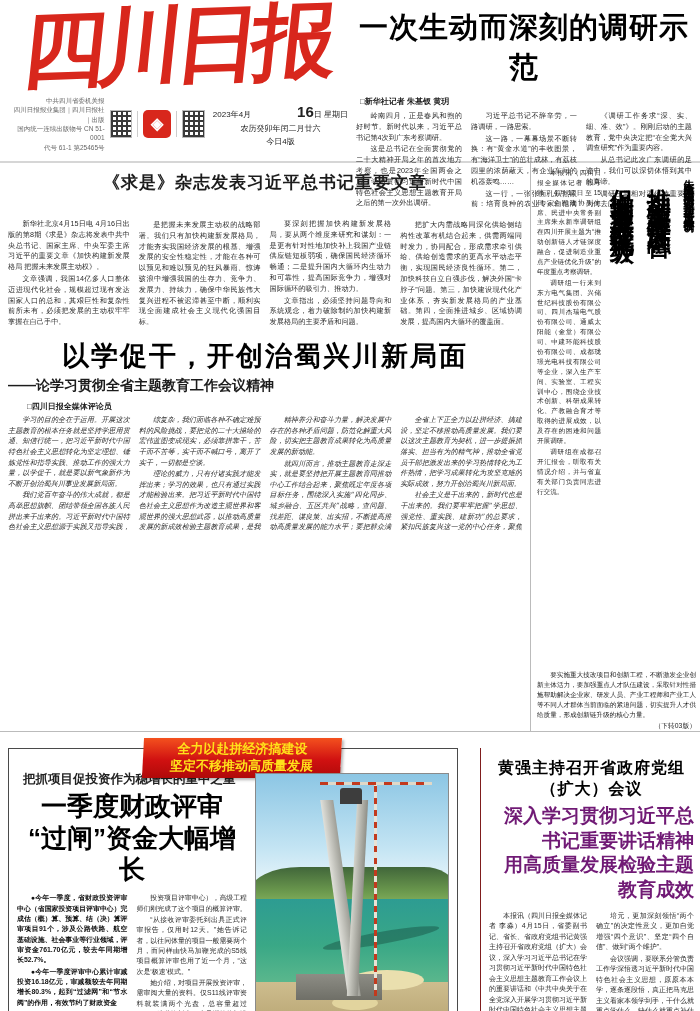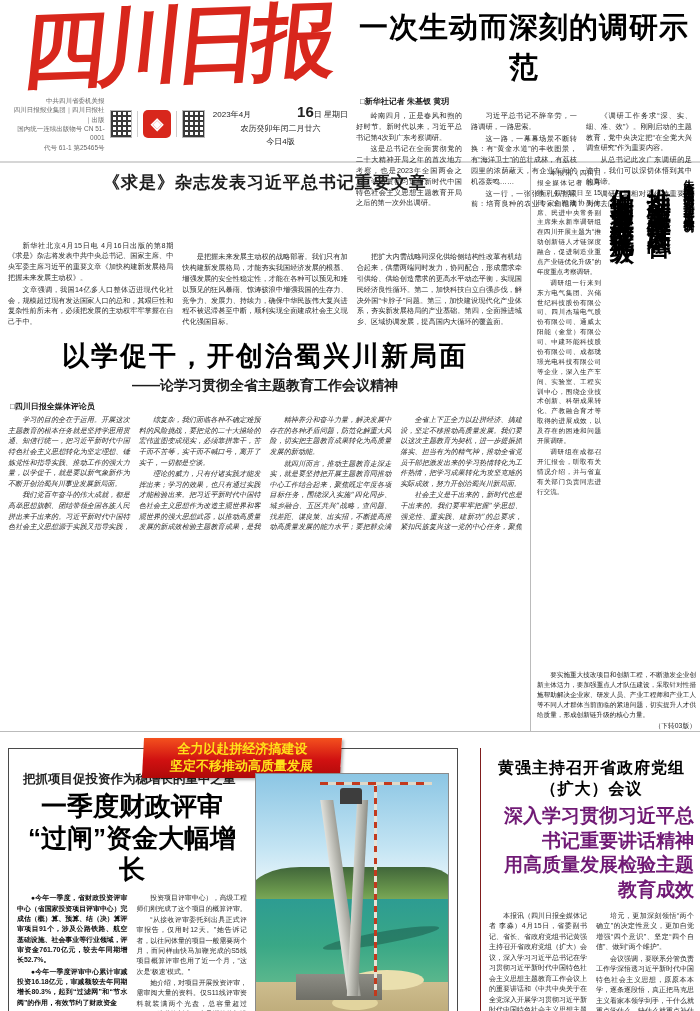--- a/index.html
+++ b/index.html
@@ -46,22 +46,22 @@
 
   
   .middle-band { display:flex; height:569px; border-bottom:1px solid #bbb; }
   .middle-left { width:544px; padding:8px 8px 0 8px; }
   .qiushi-kicker { font-size:17px; font-weight:bold; text-align:center; letter-spacing:1px; }
   .qiushi-headline { font-size:33px; font-weight:900; text-align:center; line-height:1.18; letter-spacing:2px; color:#000; margin-top:3px; }
   .qiushi-cols { height:126px; margin-top:9px;align-items:flex-end; }
 
   .commentary { margin-top:9px; }
   .comm-headline { font-size:27px; font-weight:900; text-align:center; letter-spacing:2px; color:#000; }
-  .comm-subhead { font-size:14px; font-weight:bold; text-align:center; margin-top:3px; }
-  .comm-byline { font-size:8px; font-weight:bold; margin:6px 0 3px 2px; }
+  .comm-subhead { font-size:14px; font-weight:bold; text-align:left; margin-top:3px; }
+  .comm-byline { font-size:8px; font-weight:bold; margin:6px 0 3px 19px; }
   .comm-cols { height:118px; }
   .comm-cols .bodycol { font-family:"DejaVu Serif", serif; font-style:italic; font-size:7.1px; }
 
   .middle-right { flex:1; border-left:1px solid #bbb; padding:5px 4px 0 6px; display:flex; flex-direction:column; }
   .zyx-top { display:flex; flex:1; overflow:hidden; }
   .zyx-text { width:64px; font-size:6.6px; line-height:1.5; text-align:justify; color:#2a2a2a; }
   .zyx-vertical { flex:1; writing-mode:vertical-rl; padding-top:2px; }
   .zyx-kicker { font-size:11px; font-weight:bold; letter-spacing:2px; margin-left:6px; color:#000; }
   .zyx-h { font-size:24px; font-weight:900; letter-spacing:4px; margin-left:5px; color:#000; }
   .zyx-bottom { height:50px; overflow:hidden; font-size:6.6px; line-height:1.5; text-align:justify; margin-top:4px; }
@@ -183,20 +183,24 @@
         <div class="qiushi-kicker">《求是》杂志发表习近平总书记重要文章</div>
         <div class="cols qiushi-cols">
           <div class="bodycol">
               <p class="para">新华社北京4月15日电 4月16日出版的第8期《求是》杂志将发表中共中央总书记、国家主席、中央军委主席习近平的重要文章《加快构建新发展格局 把握未来发展主动权》。</p>
               <p class="para">文章强调，我国14亿多人口整体迈进现代化社会，规模超过现有发达国家人口的总和，其艰巨性和复杂性前所未有，必须把发展的主动权牢牢掌握在自己手中。</p>
             </div>
           <div class="bodycol">
               <p class="para">是把握未来发展主动权的战略部署。我们只有加快构建新发展格局，才能夯实我国经济发展的根基、增强发展的安全性稳定性，才能在各种可以预见和难以预见的狂风暴雨、惊涛骇浪中增强我国的生存力、竞争力、发展力、持续力，确保中华民族伟大复兴进程不被迟滞甚至中断，顺利实现全面建成社会主义现代化强国目标。</p>
             </div>
           <div class="bodycol">
+              <p class="para">要深刻把握加快构建新发展格局，要从两个维度来研究和谋划：一是更有针对性地加快补上我国产业链供应链短板弱项，确保国民经济循环畅通；二是提升国内大循环内生动力和可靠性，提高国际竞争力，增强对国际循环的吸引力、推动力。</p>
+              <p class="para">文章指出，必须坚持问题导向和系统观念，着力破除制约加快构建新发展格局的主要矛盾和问题。</p>
+            </div>
+          <div class="bodycol">
               <p class="para">把扩大内需战略同深化供给侧结构性改革有机结合起来，供需两端同时发力，协同配合，形成需求牵引供给、供给创造需求的更高水平动态平衡，实现国民经济良性循环。第二，加快科技自立自强步伐，解决外国“卡脖子”问题。第三，加快建设现代化产业体系，夯实新发展格局的产业基础。第四，全面推进城乡、区域协调发展，提高国内大循环的覆盖面。</p>
             </div>
         </div>
       </div>
 
       <div class="commentary">
         <div class="comm-headline">以学促干，开创治蜀兴川新局面</div>
         <div class="comm-subhead">——论学习贯彻全省主题教育工作会议精神</div>
         <div class="comm-byline">□四川日报全媒体评论员</div>
         <div class="cols comm-cols">

